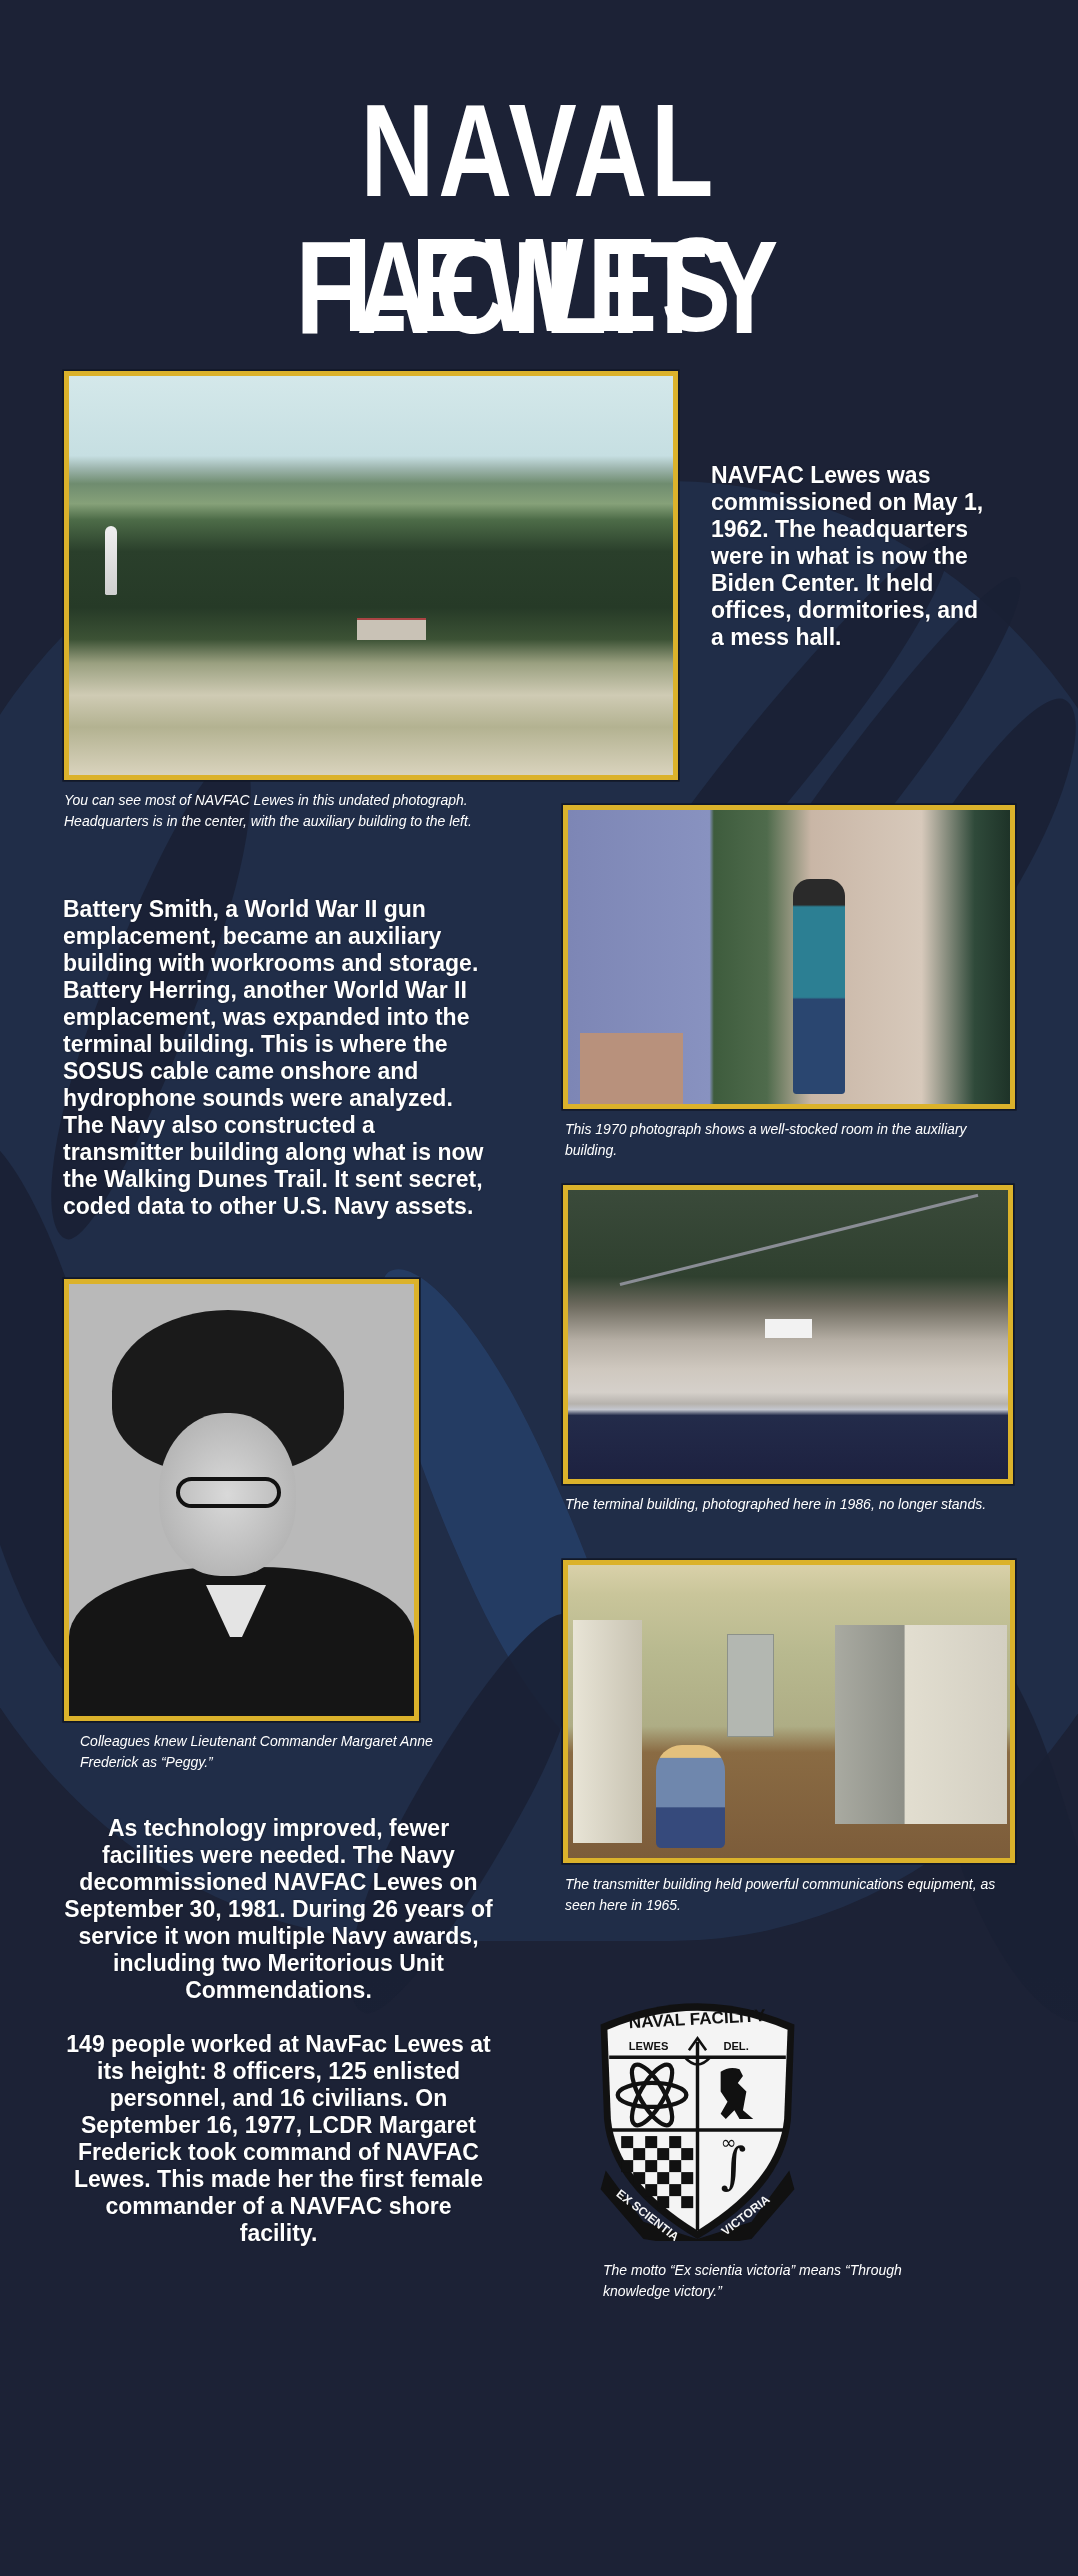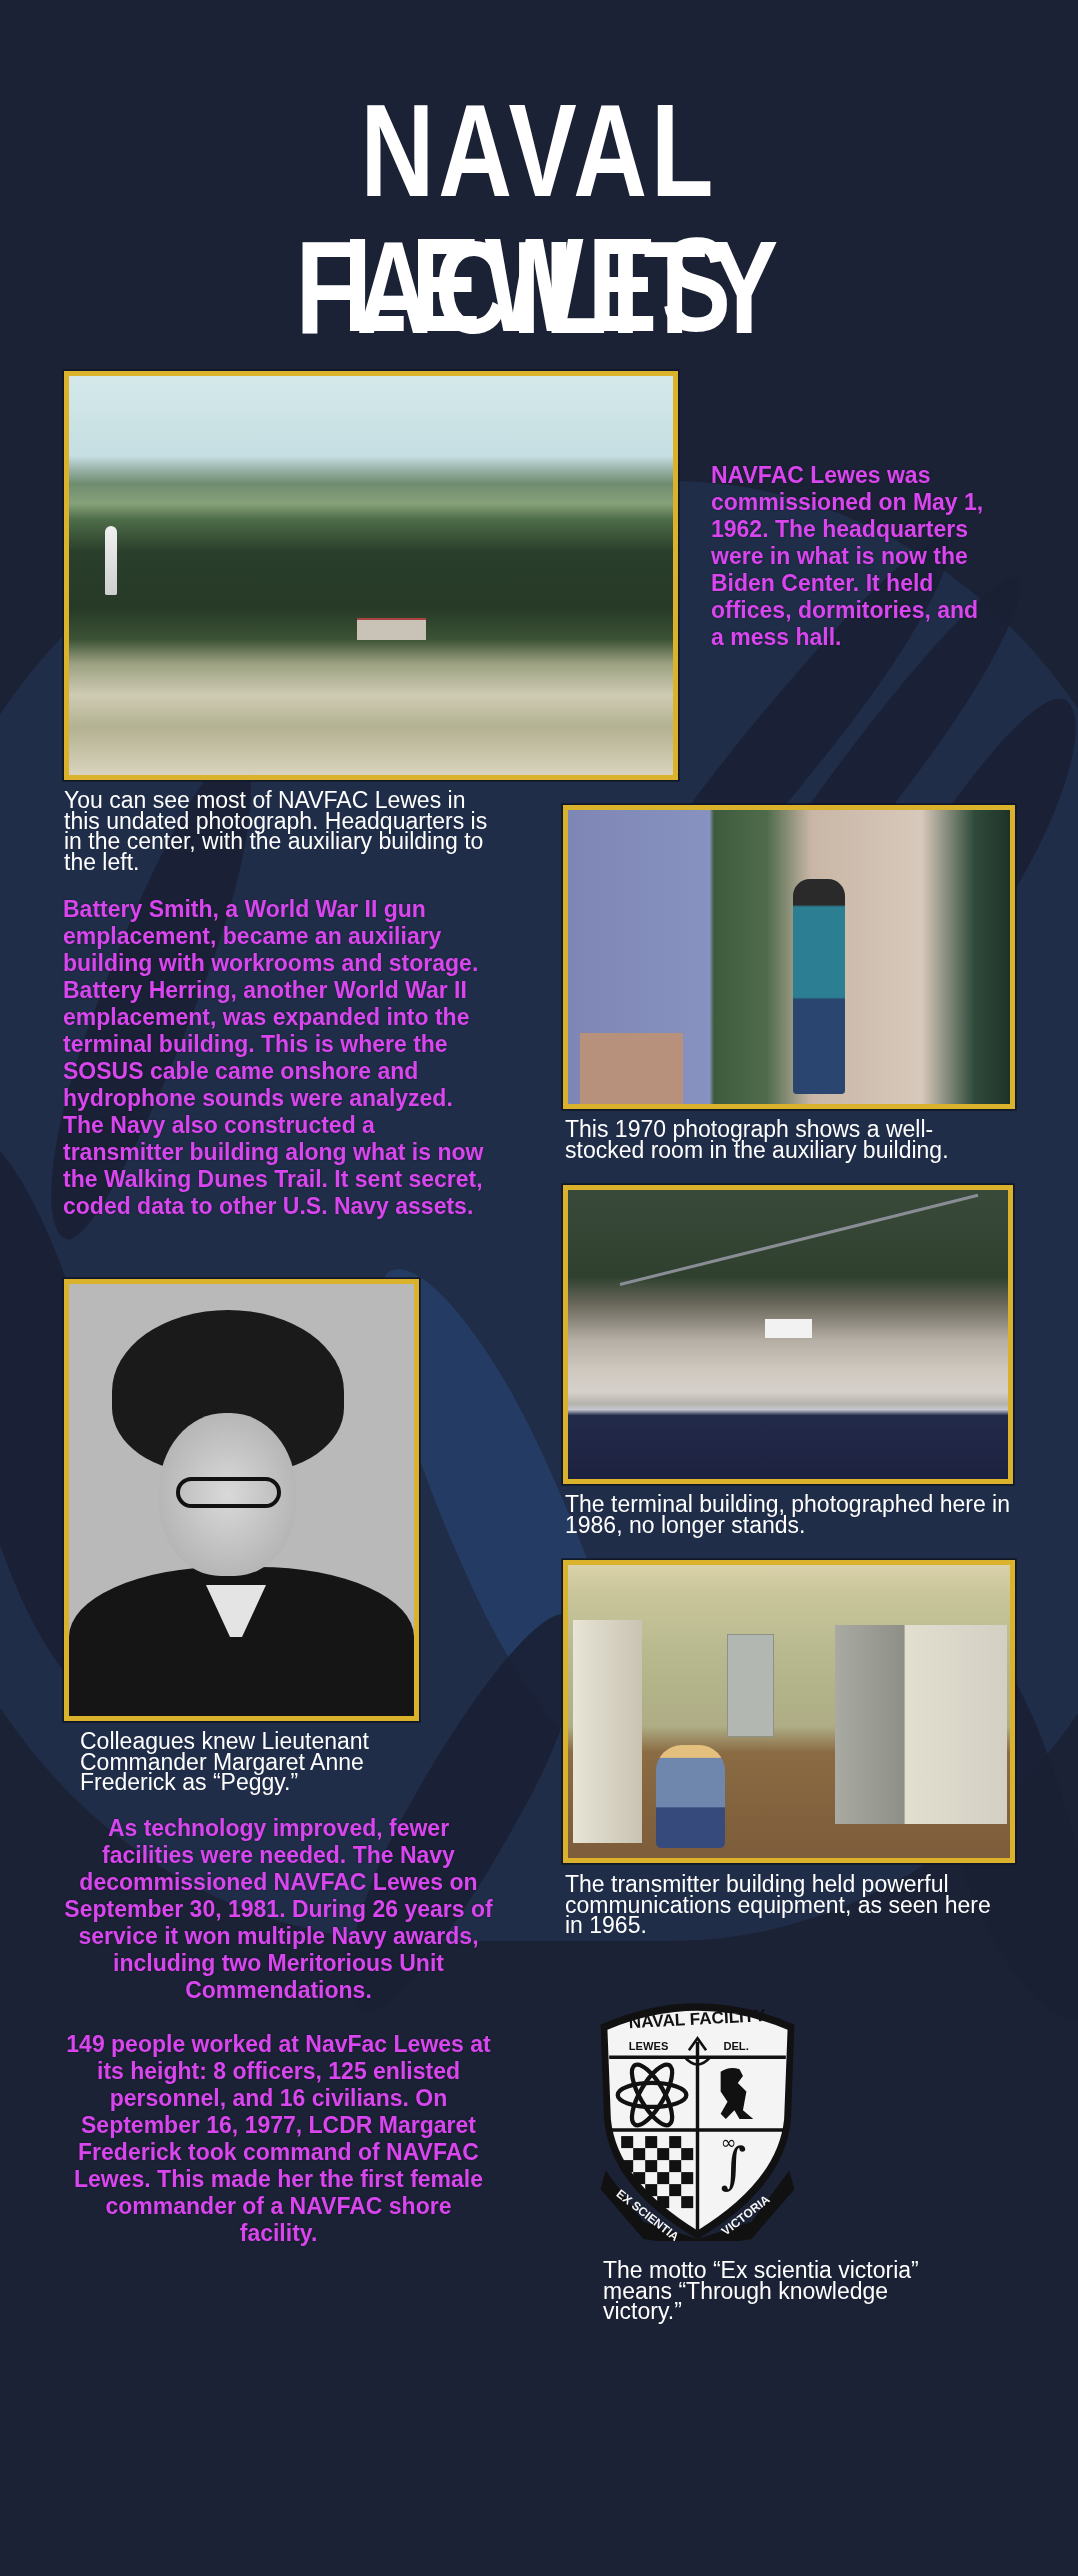--- a/index.html
+++ b/index.html
@@ -32,26 +32,26 @@
     position: absolute; z-index: 2;
     border: 5.2px solid #dbb22b;
     box-shadow: 0 0 0 1.7px #121827;
     overflow: hidden;
   }
   .photo { width: 100%; height: 100%; position: relative; }
 
   .body-text {
     position: absolute; z-index: 2;
     font-weight: 700; font-size: 23px; line-height: 27px;
-    color: #d946ef;
+    color: #ffffff;
     text-shadow: 0 0 1.7px rgba(0,0,0,0.5);
   }
   .caption {
     position: absolute; z-index: 2;
-    font-size: 23px; line-height: 20.6px;
+    font-style: italic; font-size: 14px; line-height: 20.6px;
     color: #ffffff;
   }
   .para-gap { display: block; height: 27px; }
 
   
   .ph-aerial {
     background:
       linear-gradient(180deg, #d4e8ea 0%, #c6dfe2 20%, #9fb7b0 23%, #6f8c6f 27%, #86a179 32%, #4d6c48 36%, #2a3f2b 44%, #263a27 58%, #3c5235 66%, #9aa080 72%, #cfcbb4 80%, #b3b291 88%, #d9d3bd 100%);
   }
   .tower { position: absolute; left: 36px; top: 150px; width: 12px; height: 69px; background: linear-gradient(#f0f0f0,#cfcfcf); border-radius: 6.9px 6.9px 1.7px 1.7px; }

